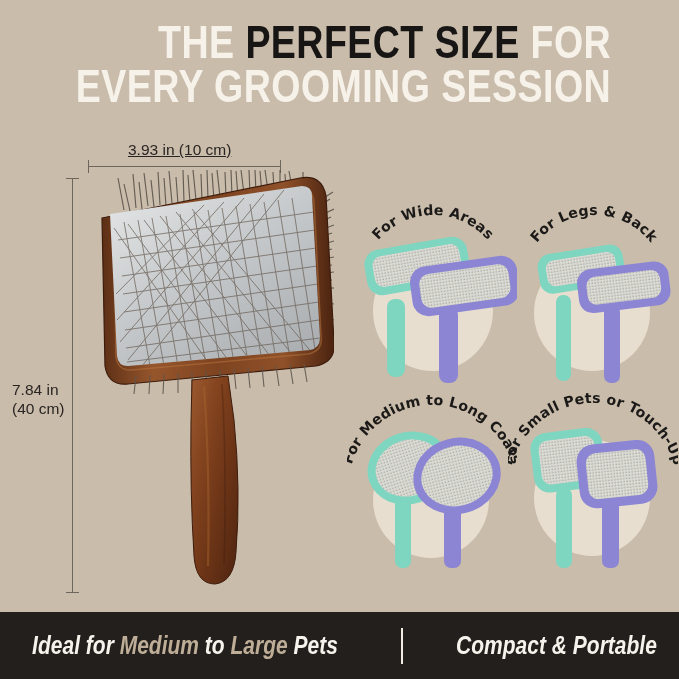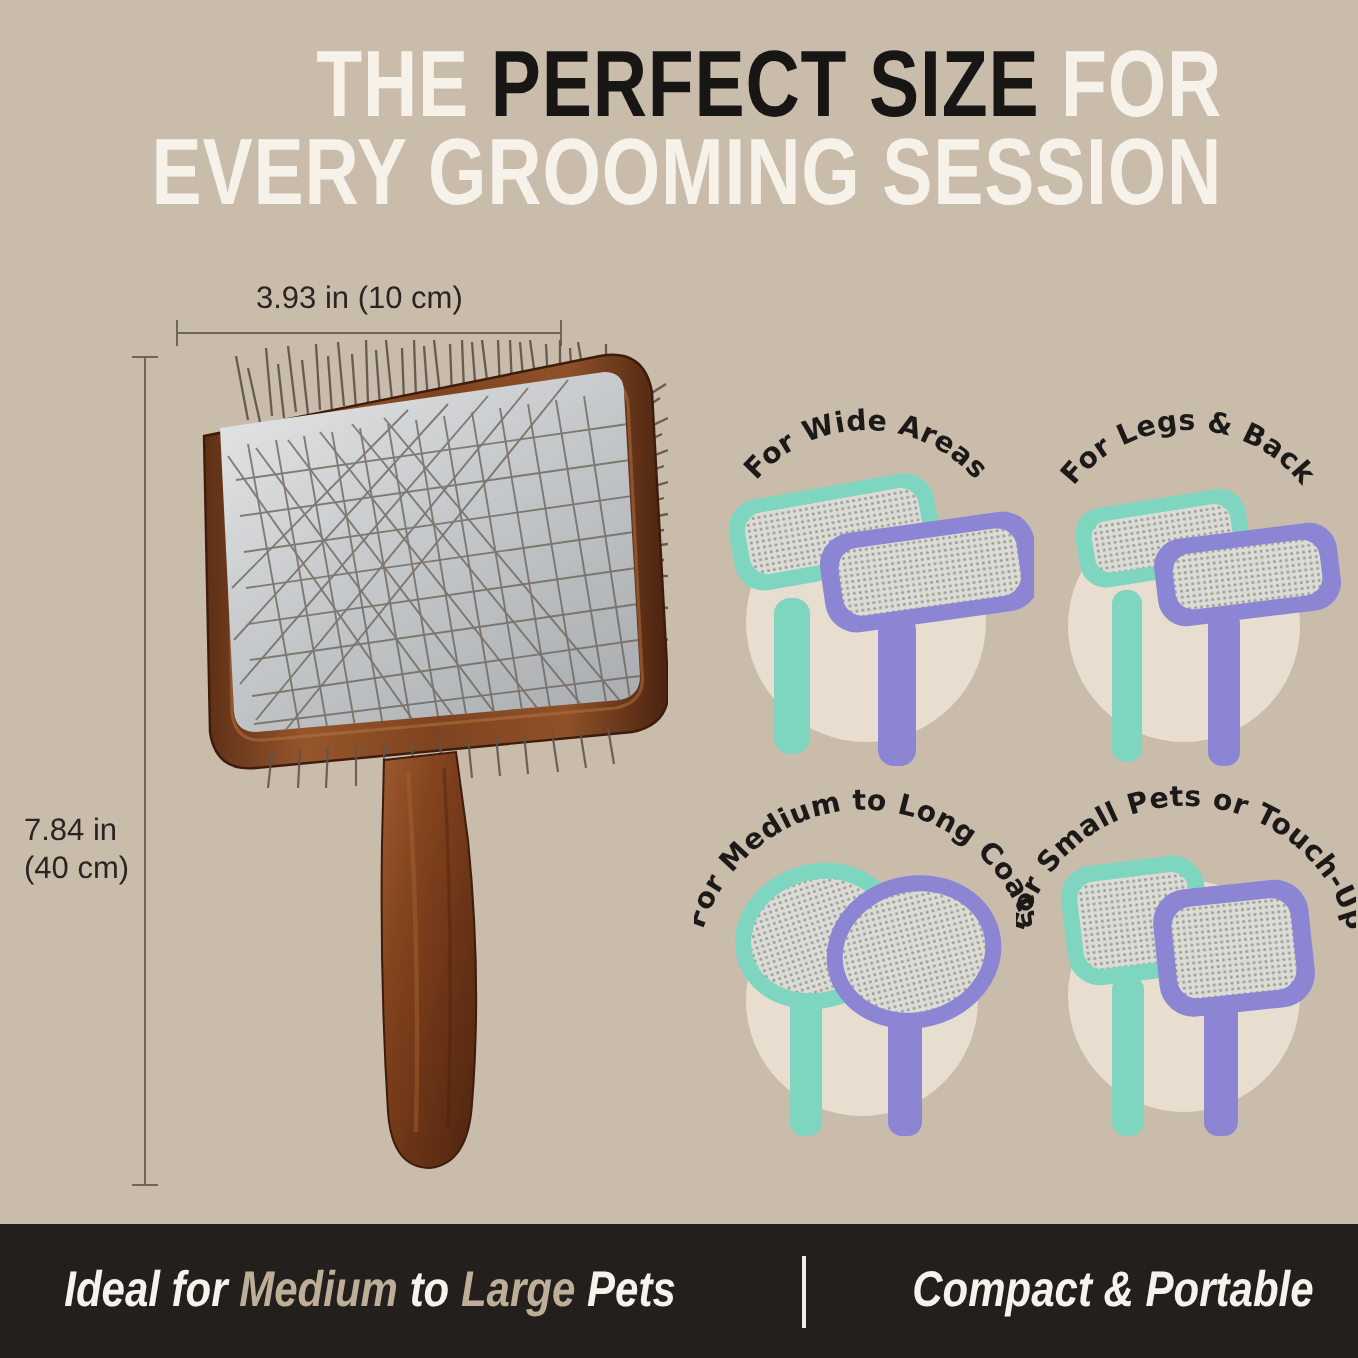--- a/index.html
+++ b/index.html
@@ -44,26 +44,26 @@
     position: absolute;
     color: #2a2522;
     font-family: "Liberation Sans", sans-serif;
     font-size: 15.5px;
     line-height: 1.22;
     white-space: nowrap;
   }
   #dim-width-label {
     left: 128px;
     top: 141px;
+    text-decoration: underline;
   }
   #dim-height-label {
     left: 12px;
     top: 381px;
     text-align: left;
-    margin-top: 26px;
   }
   .dimline-h {
     position: absolute;
     left: 88px;
     top: 166px;
     width: 192px;
     height: 1px;
     background: #6e655d;
   }
   .dimcap-h {

